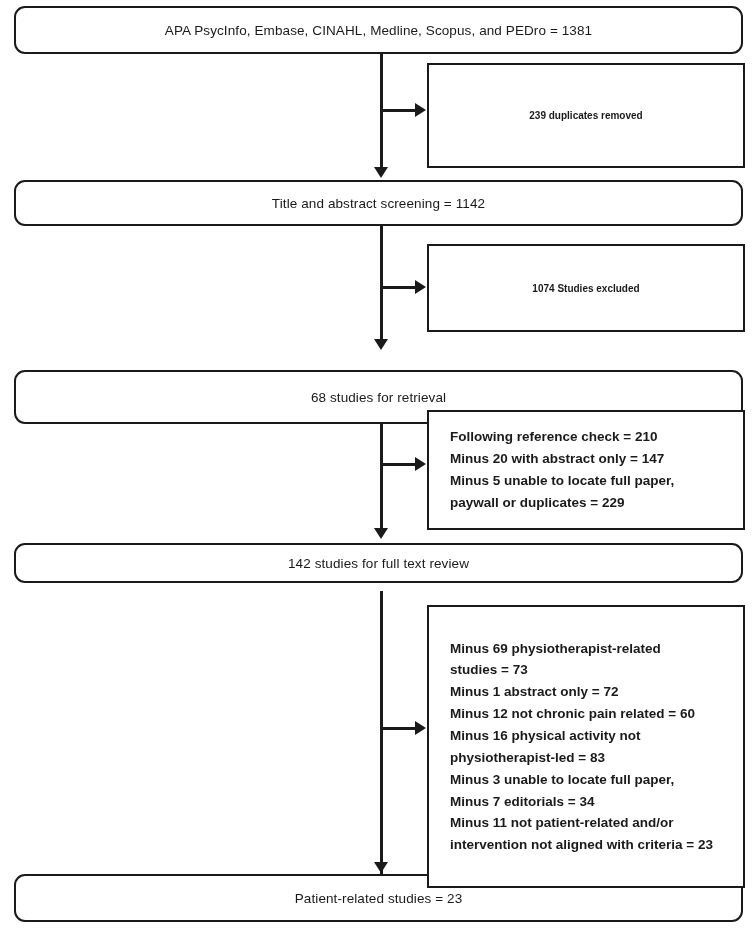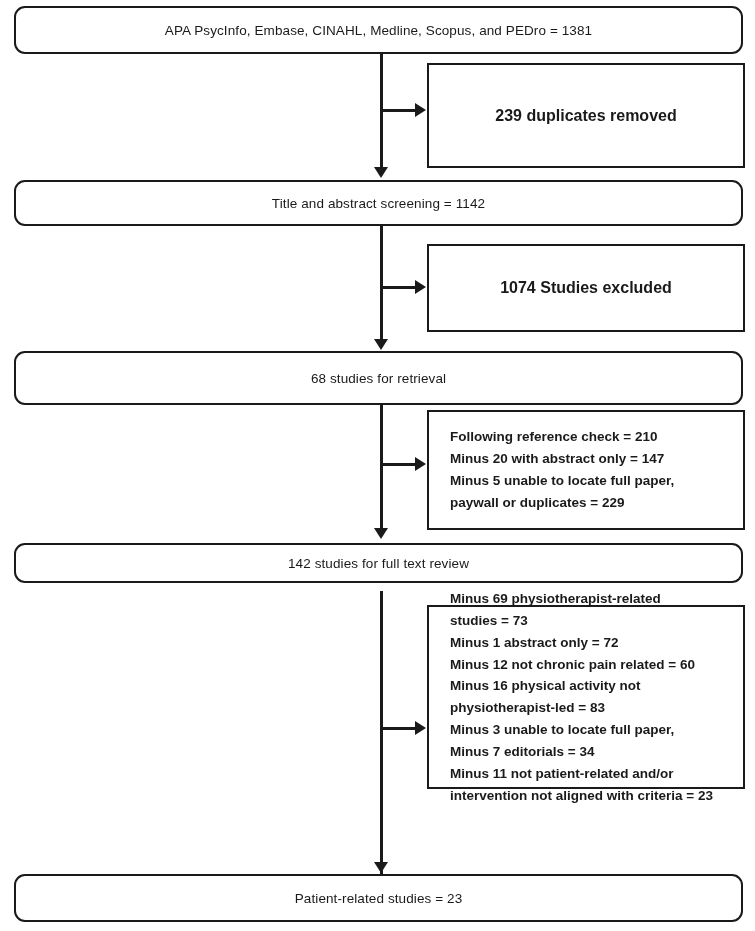--- a/index.html
+++ b/index.html
@@ -46,21 +46,21 @@
     box-sizing: border-box;
     border: 2.5px solid #1a1a1a;
     background: #ffffff;
   }
   .excl-box.centered {
     display: flex;
     align-items: center;
     justify-content: center;
   }
   .excl-center-label {
-    font-size: 16px;
+    font-size: 10px;
     font-weight: bold;
     color: #1a1a1a;
     text-align: center;
     white-space: nowrap;
   }
   .excl-list {
     position: absolute;
     left: 21px;
     right: 10px;
     top: 50%;
@@ -129,21 +129,21 @@
   <div class="arrow-right" style="left:415px;top:721px;"></div>
 
   <div class="stage-box" style="top:6px;height:48px;">
     <span class="stage-label">APA PsycInfo, Embase, CINAHL, Medline, Scopus, and PEDro = 1381</span>
   </div>
 
   <div class="stage-box" style="top:180px;height:46px;">
     <span class="stage-label">Title and abstract screening = 1142</span>
   </div>
 
-  <div class="stage-box" style="top:351px;height:54px;">
+  <div class="stage-box" style="top:370px;height:54px;">
     <span class="stage-label">68 studies for retrieval</span>
   </div>
 
   <div class="stage-box" style="top:543px;height:40px;">
     <span class="stage-label">142 studies for full text review</span>
   </div>
 
   <div class="stage-box" style="top:874px;height:48px;">
     <span class="stage-label">Patient-related studies = 23</span>
   </div>
@@ -158,21 +158,21 @@
 
   <div class="excl-box" style="top:410px;height:120px;">
     <div class="excl-list">
       <div class="excl-line">Following reference check = 210</div>
       <div class="excl-line">Minus 20 with abstract only = 147</div>
       <div class="excl-line">Minus 5 unable to locate full paper,</div>
       <div class="excl-line">paywall or duplicates = 229</div>
     </div>
   </div>
 
-  <div class="excl-box" style="top:605px;height:184px;">
+  <div class="excl-box" style="top:605px;height:283px;">
     <div class="excl-list">
       <div class="excl-line">Minus 69 physiotherapist-related</div>
       <div class="excl-line">studies = 73</div>
       <div class="excl-line">Minus 1 abstract only = 72</div>
       <div class="excl-line">Minus 12 not chronic pain related = 60</div>
       <div class="excl-line">Minus 16 physical activity not</div>
       <div class="excl-line">physiotherapist-led = 83</div>
       <div class="excl-line">Minus 3 unable to locate full paper,</div>
       <div class="excl-line">Minus 7 editorials = 34</div>
       <div class="excl-line">Minus 11 not patient-related and/or</div>

